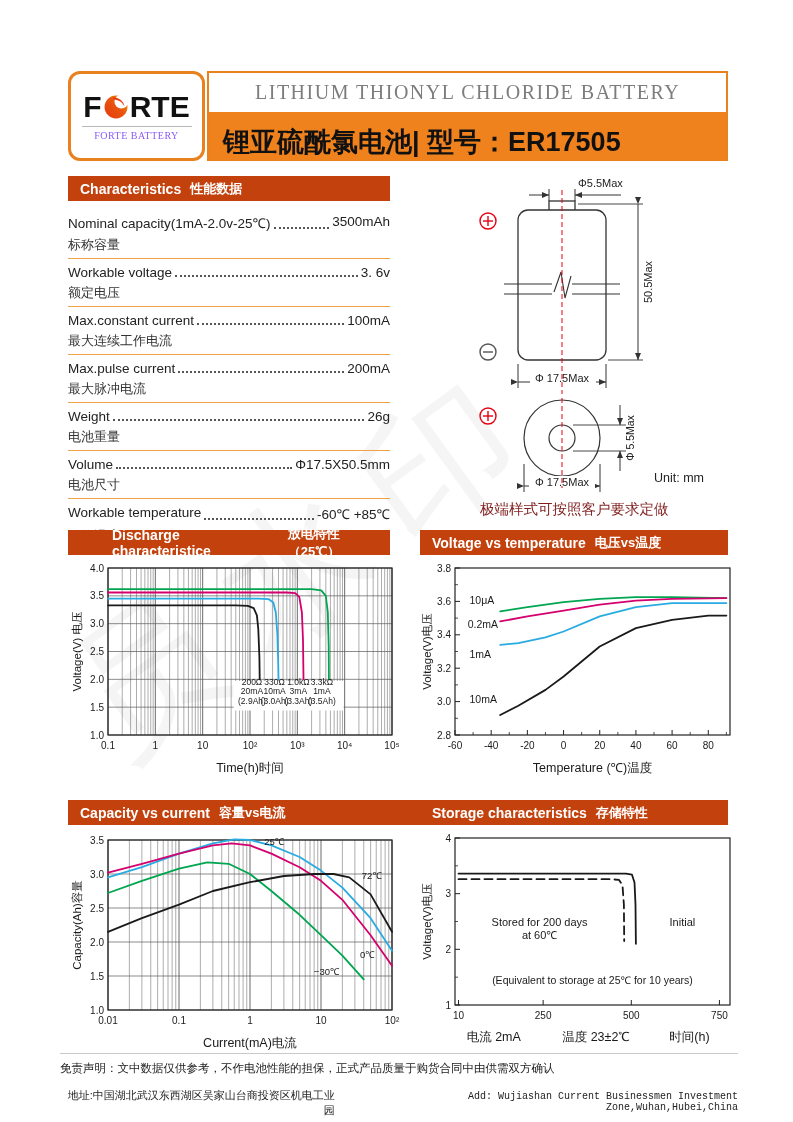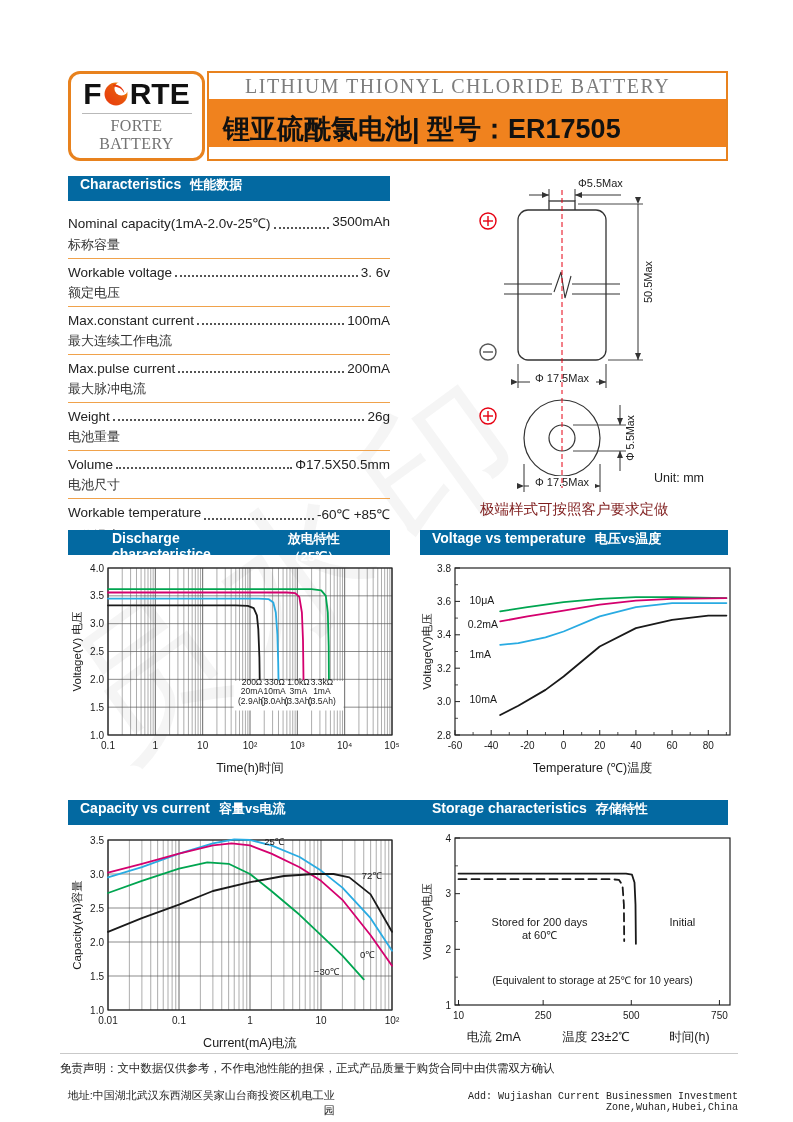--- a/index.html
+++ b/index.html
@@ -9,29 +9,29 @@
   .watermark{position:absolute;left:30px;top:640px;font-size:150px;letter-spacing:30px;
         color:rgba(110,110,110,0.07);transform:rotate(-36deg);transform-origin:left top;
         white-space:nowrap;pointer-events:none;}
   
   .logo-box{position:absolute;left:68px;top:71px;width:137px;height:90px;border:3px solid #E8821E;
         border-radius:12px;background:#fff;display:flex;flex-direction:column;align-items:center;
         justify-content:center;box-sizing:border-box;}
   .logo-line1{display:flex;align-items:center;font-weight:900;font-size:30px;color:#111;line-height:1;}
   .logo-ball{width:26px;height:26px;margin:0 1px;}
   .logo-divider{width:110px;height:1px;background:#b9b9b9;margin:4px 0 3px;}
-  .logo-sub{font-family:"Liberation Serif",serif;font-size:16px;color:#737373;letter-spacing:0.5px;text-align:center;}
+  .logo-sub{font-family:"Liberation Serif",serif;font-size:10px;color:#8b5cf6;letter-spacing:0.5px;text-align:center;}
   .title-wrap{position:absolute;left:207px;top:71px;width:521px;height:90px;border:2px solid #E8821E;
         box-sizing:border-box;background:#fff;}
-  .title-top{height:26px;display:flex;align-items:center;padding-left:36px;}
+  .title-top{height:39px;display:flex;align-items:center;padding-left:46px;}
   .title-en{font-family:"Liberation Serif",serif;font-size:20px;color:#7d7d7d;letter-spacing:1.5px;}
   .title-bottom{height:48px;background:#F0821E;display:flex;align-items:flex-end;padding-left:14px;}
   .title-cn{font-size:27px;font-weight:bold;color:#111;}
   
-  .sec-h{position:absolute;height:25px;background:#0369a1;color:#fff;display:flex;
+  .sec-h{position:absolute;height:25px;background:#c2410c;color:#fff;display:flex;align-items:center;
         padding-left:12px;box-sizing:border-box;}
   .sec-h .en{font-weight:bold;font-size:14px;}
   .sec-h .cn{font-size:13px;font-weight:bold;margin-left:9px;}
   
   #spec-list{position:absolute;left:68px;top:208px;width:322px;}
   .spec-row{border-bottom:1px solid #F0A24B;padding:6px 0 4px;}
   .spec-line{display:flex;font-size:13.5px;color:#222;}
   .spec-dots{flex:1;border-bottom:2px dotted #555;margin:0 3px 3px;}
   .spec-cn{font-size:13px;color:#333;margin-top:4px;}
   

